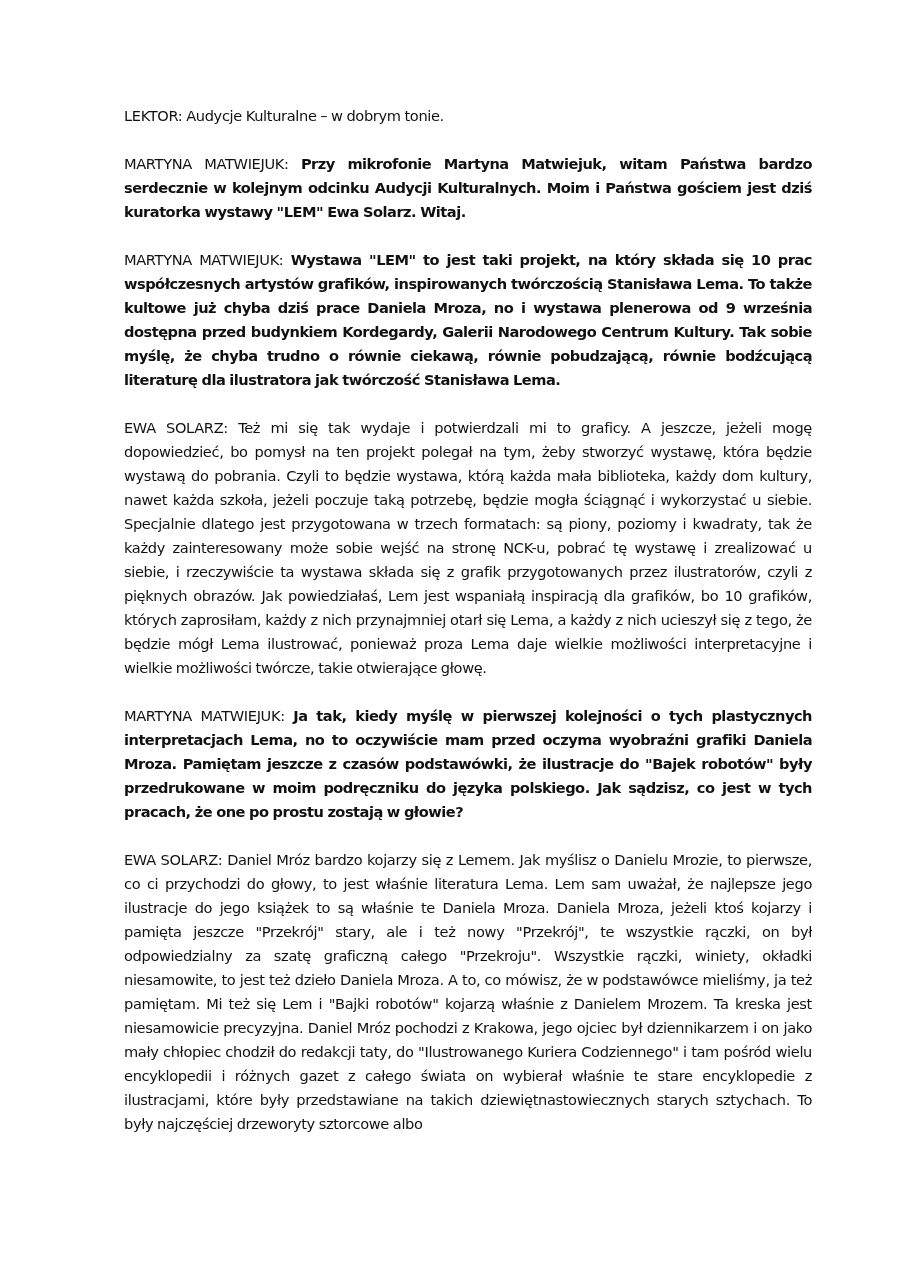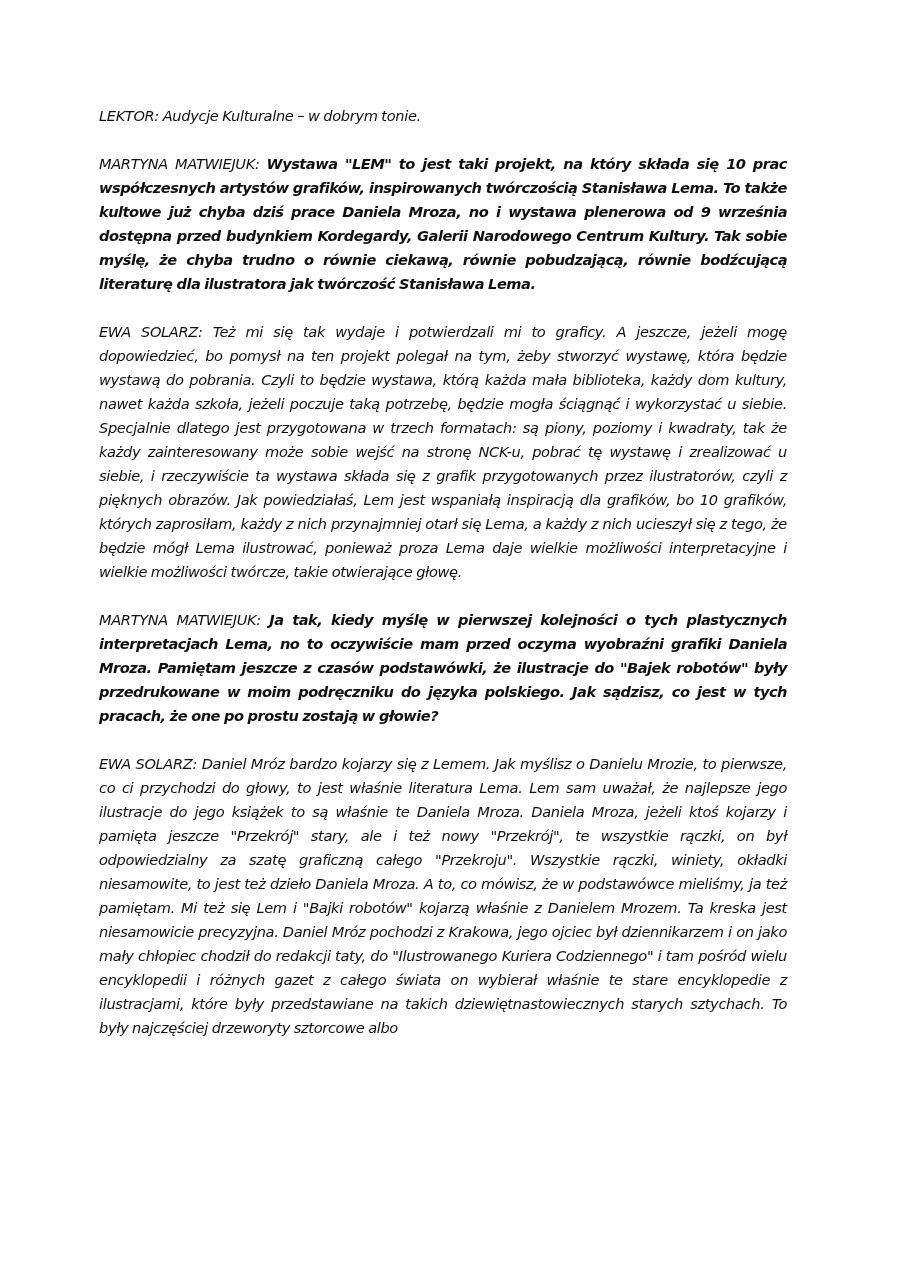--- a/index.html
+++ b/index.html
@@ -1,43 +1,46 @@
 <!DOCTYPE html>
 <html><head>
 <meta charset="utf-8">
 <style>
   html, body { margin: 0; padding: 0; background: #ffffff; }
   body { width: 900px; height: 1273px; overflow: hidden; position: relative; }
   .page {
     position: absolute;
-    left: 99px;
+    left: 124px;
     top: 104px;
     width: 688px;
     font-family: "DejaVu Sans", sans-serif;
     font-size: 14.6px;
     line-height: 24px;
     color: #111111;
     letter-spacing: -0.35px;
     word-spacing: -0.5px;
-    font-style: italic;
   }
   .para {
     margin: 0 0 24px 0;
     text-align: justify;
   }
   .speaker { font-weight: normal; }
   .bold { font-weight: bold; letter-spacing: -0.5px; }
 </style>
 </head>
 <body>
 
 <div class="page">
   <p class="para">
     <span class="speaker">LEKTOR:</span>
     <span>Audycje Kulturalne – w dobrym tonie.</span>
+  </p>
+  <p class="para">
+    <span class="speaker">MARTYNA MATWIEJUK:</span>
+    <span class="bold">Przy mikrofonie Martyna Matwiejuk, witam Państwa bardzo serdecznie w kolejnym odcinku Audycji Kulturalnych. Moim i Państwa gościem jest dziś kuratorka wystawy "LEM" Ewa Solarz. Witaj.</span>
   </p>
   <p class="para">
     <span class="speaker">MARTYNA MATWIEJUK:</span>
     <span class="bold">Wystawa "LEM" to jest taki projekt, na który składa się 10 prac współczesnych artystów grafików, inspirowanych twórczością Stanisława Lema. To także kultowe już chyba dziś prace Daniela Mroza, no i wystawa plenerowa od 9 września dostępna przed budynkiem Kordegardy, Galerii Narodowego Centrum Kultury. Tak sobie myślę, że chyba trudno o równie ciekawą, równie pobudzającą, równie bodźcującą literaturę dla ilustratora jak twórczość Stanisława Lema.</span>
   </p>
   <p class="para">
     <span class="speaker">EWA SOLARZ:</span>
     <span>Też mi się tak wydaje i potwierdzali mi to graficy. A jeszcze, jeżeli mogę dopowiedzieć, bo pomysł na ten projekt polegał na tym, żeby stworzyć wystawę, która będzie wystawą do pobrania. Czyli to będzie wystawa, którą każda mała biblioteka, każdy dom kultury, nawet każda szkoła, jeżeli poczuje taką potrzebę, będzie mogła ściągnąć i wykorzystać u siebie. Specjalnie dlatego jest przygotowana w trzech formatach: są piony, poziomy i kwadraty, tak że każdy zainteresowany może sobie wejść na stronę NCK-u, pobrać tę wystawę i zrealizować u siebie, i rzeczywiście ta wystawa składa się z grafik przygotowanych przez ilustratorów, czyli z pięknych obrazów. Jak powiedziałaś, Lem jest wspaniałą inspiracją dla grafików, bo 10 grafików, których zaprosiłam, każdy z nich przynajmniej otarł się Lema, a każdy z nich ucieszył się z tego, że będzie mógł Lema ilustrować, ponieważ proza Lema daje wielkie możliwości interpretacyjne i wielkie możliwości twórcze, takie otwierające głowę.</span>
   </p>
   <p class="para">

